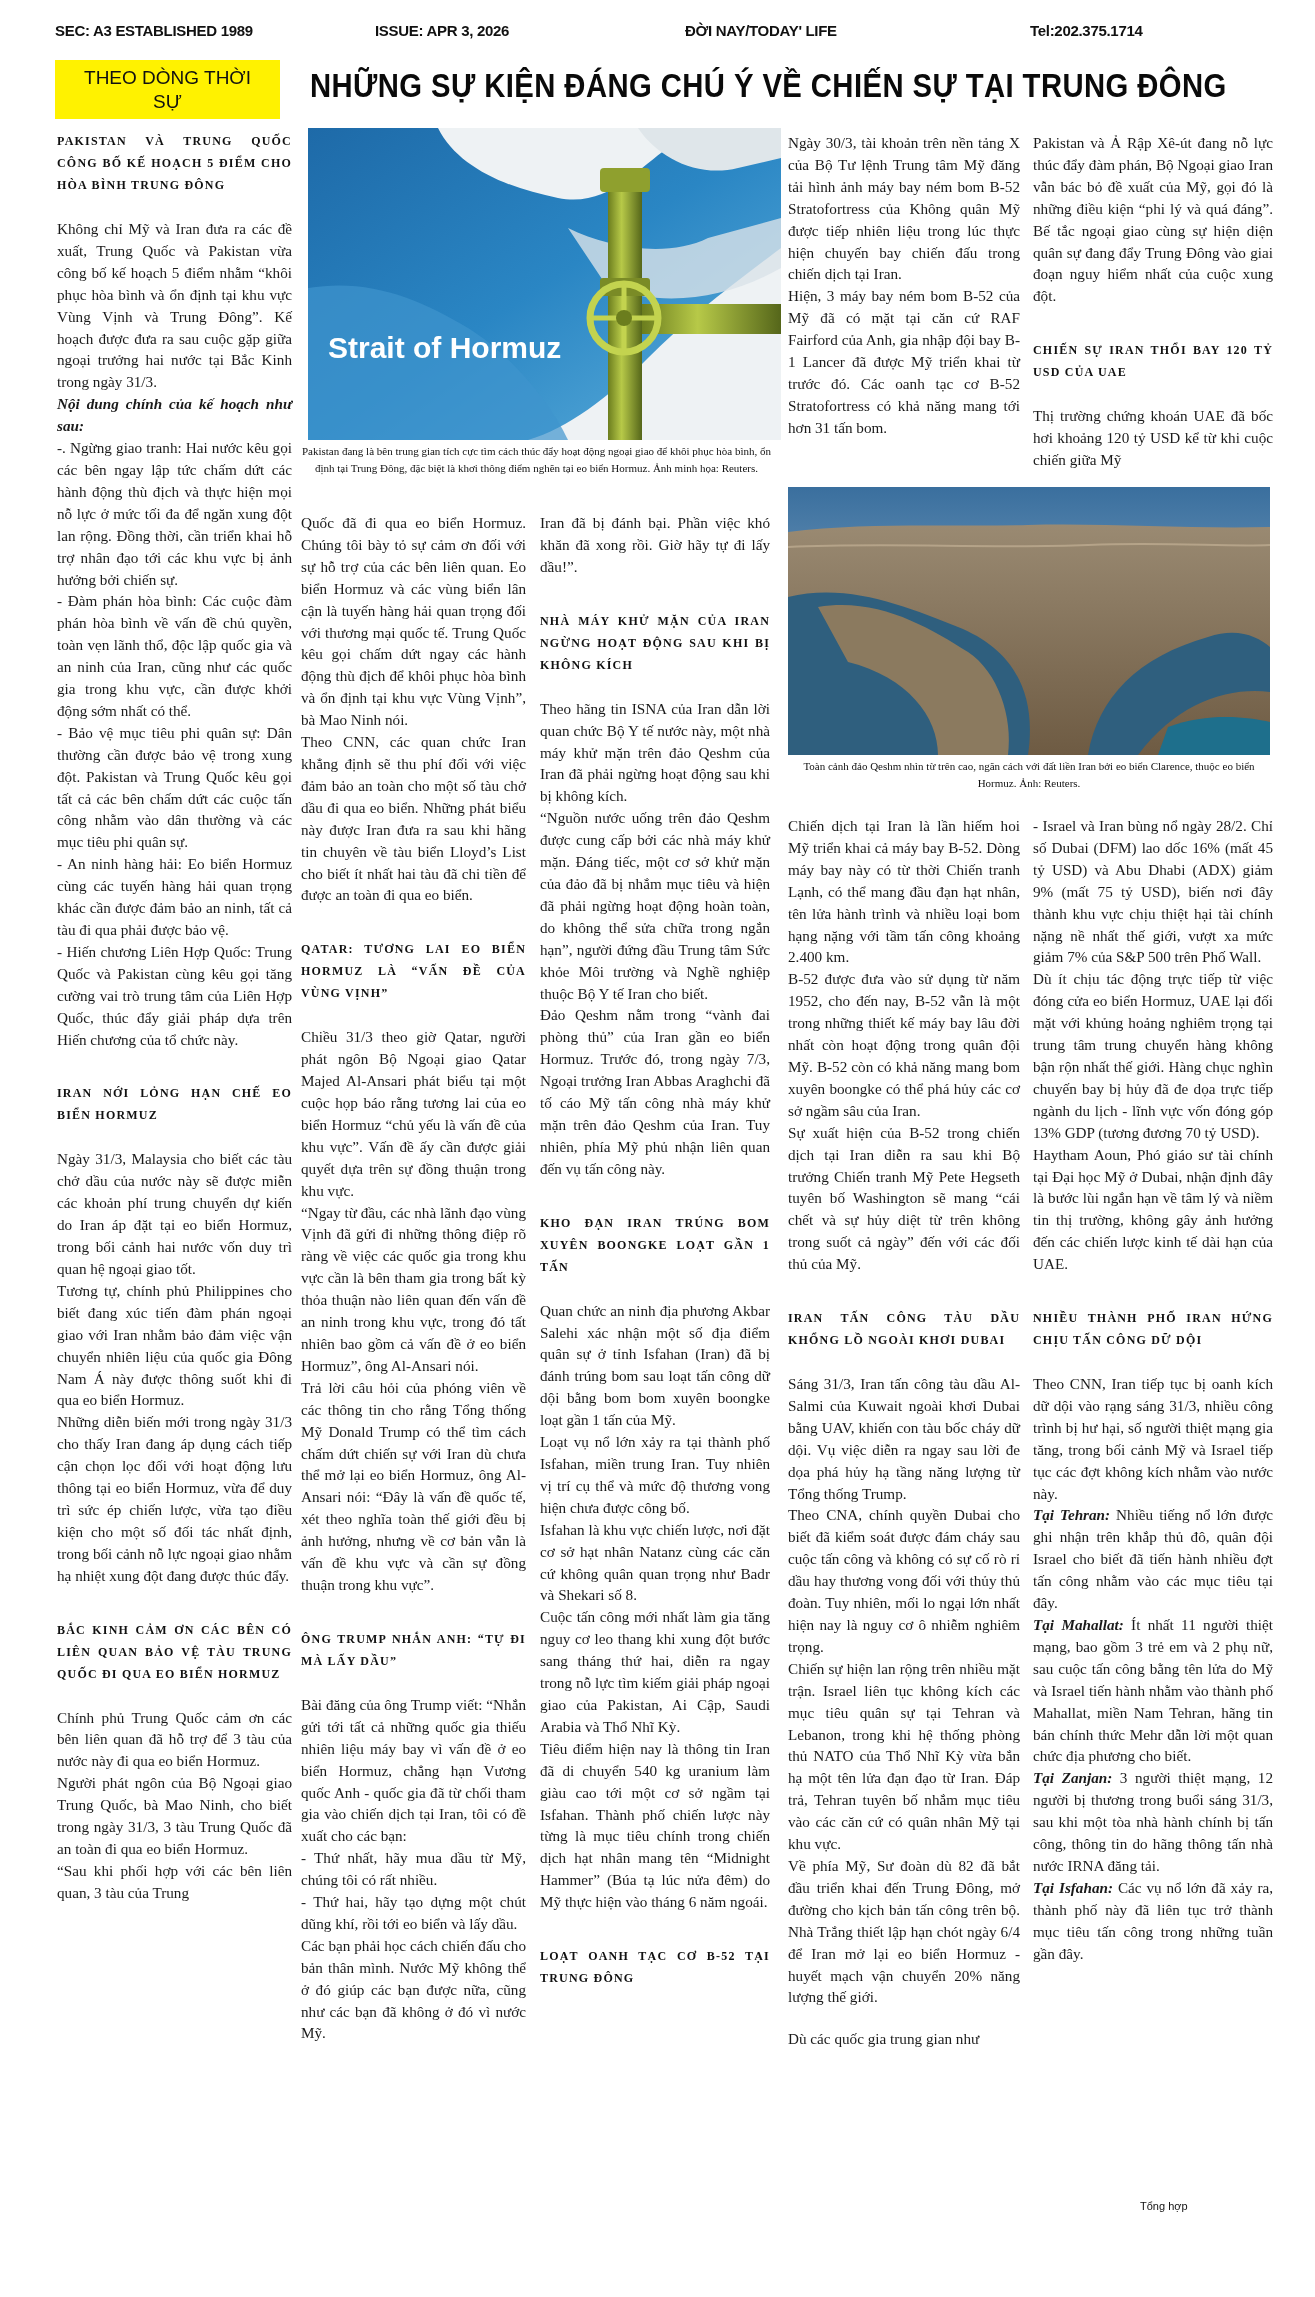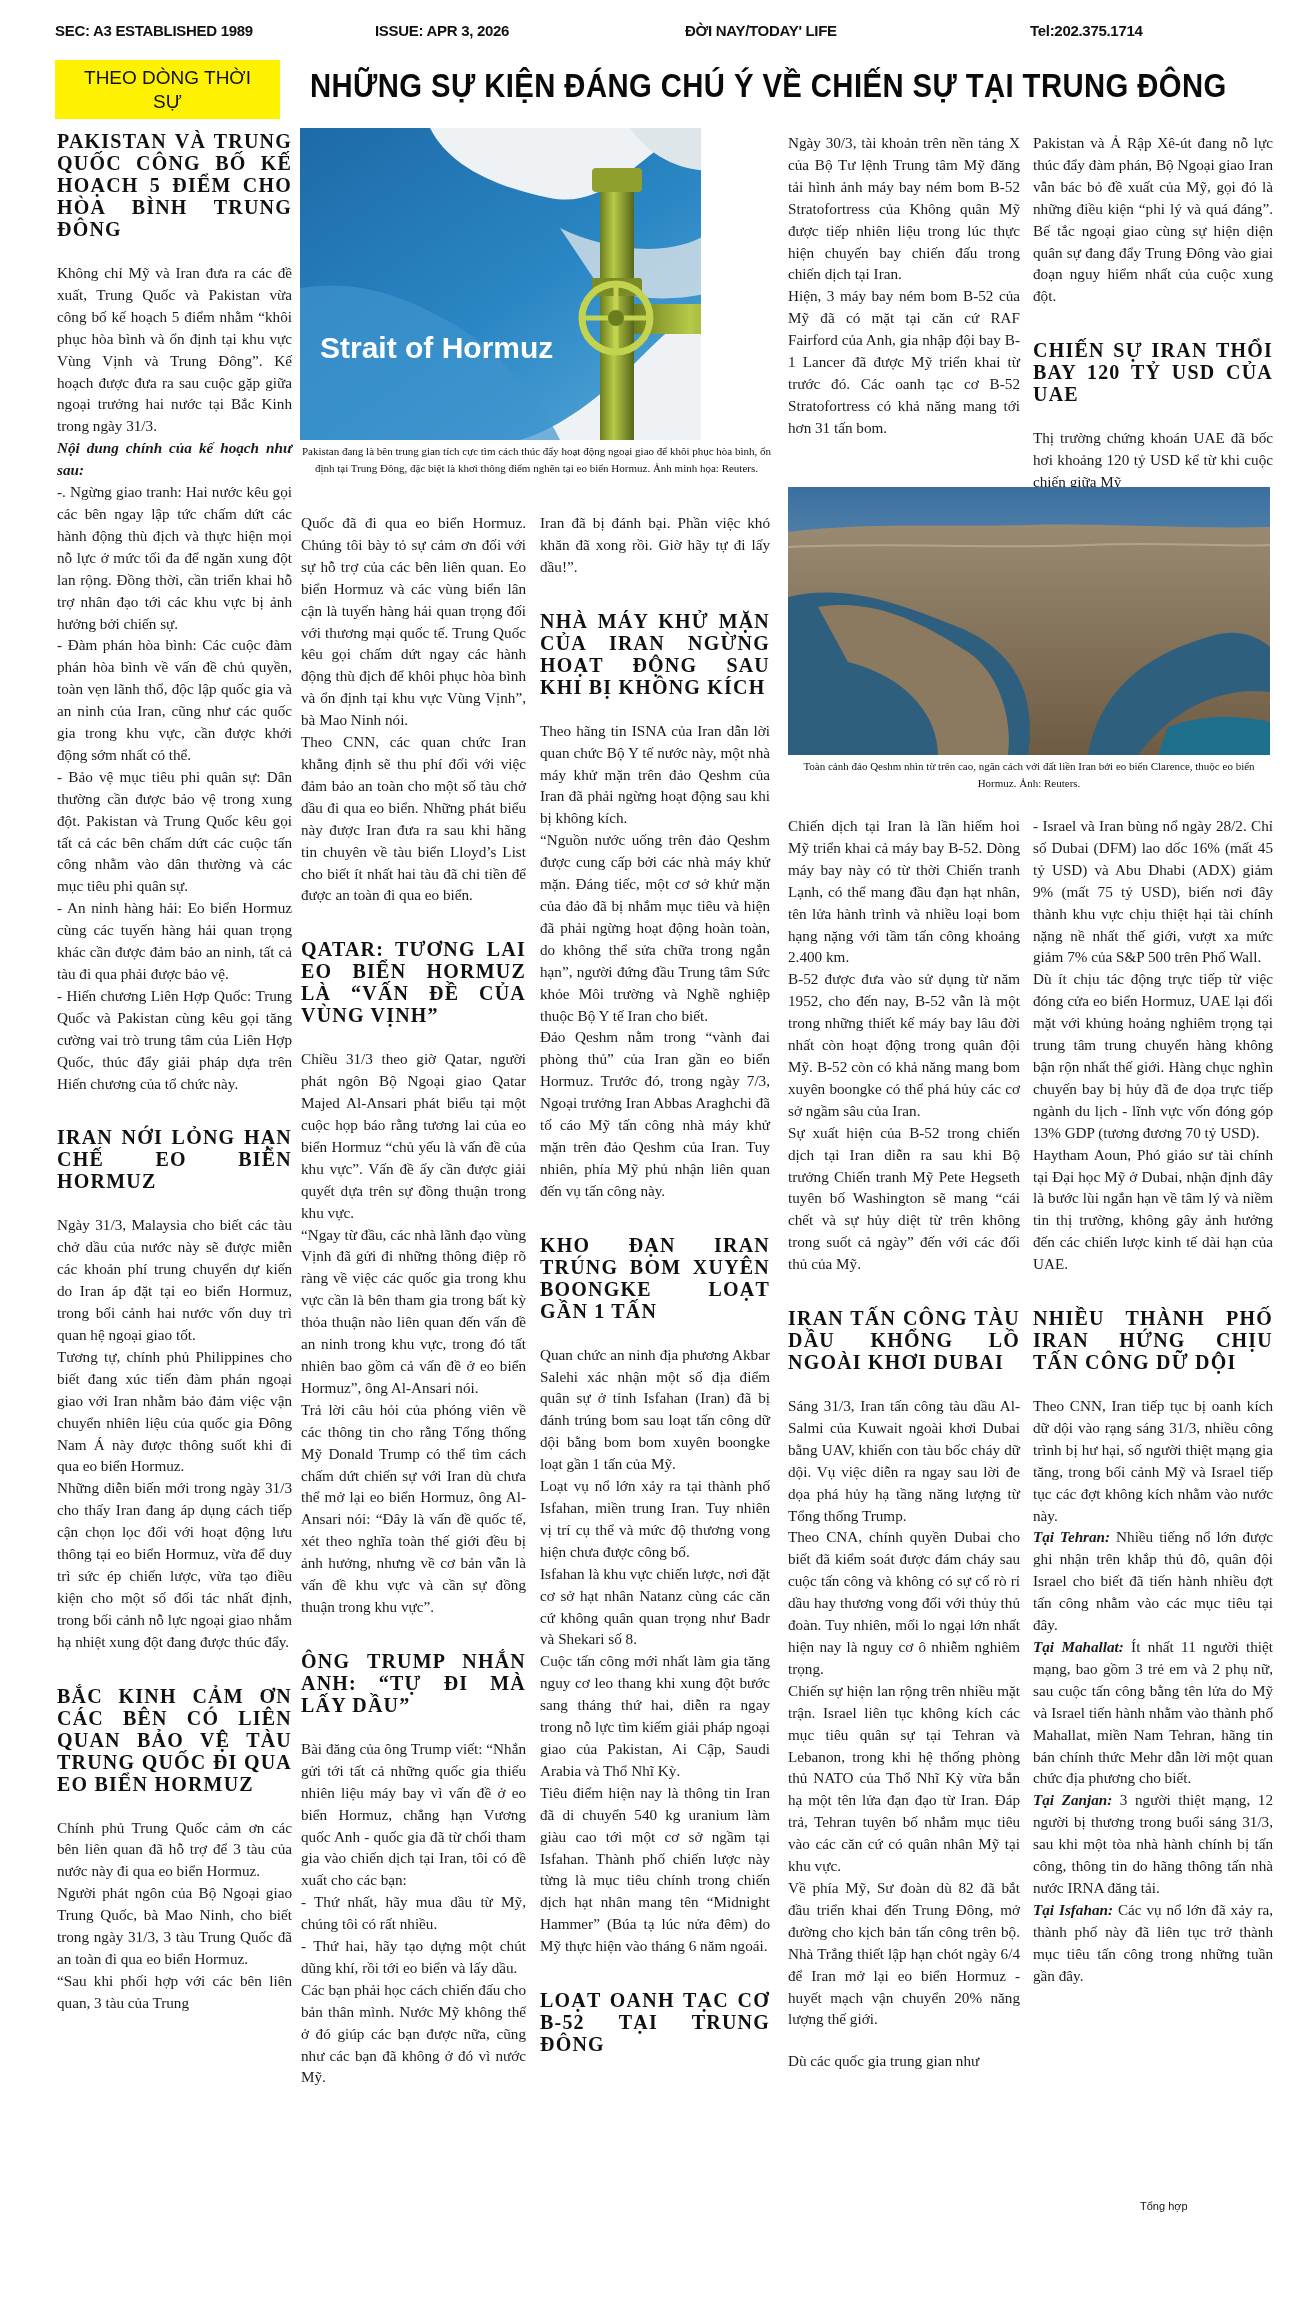--- a/index.html
+++ b/index.html
@@ -17,35 +17,35 @@
   .section-tag { position: absolute; top: 60px; left: 55px; width: 225px; height: 59px; background: #fff200;
     font-family: "Liberation Sans", sans-serif; font-size: 19px; line-height: 24px; text-align: center;
     display: flex; align-items: center; justify-content: center; color: #111; padding: 0 16px; }
 
   .main-title { position: absolute; top: 66px; left: 310px; width: 960px; height: 44px;
     font-family: "Liberation Sans", sans-serif; font-weight: 900; font-size: 34px; letter-spacing: 0.5px;
     color: #0a0a0a; transform: scaleX(0.86); transform-origin: left center; white-space: nowrap; text-transform: uppercase; }
 
   .col { position: absolute; font-size: 15.2px; line-height: 21.9px; text-align: justify; }
   .col p { margin: 0; hyphens: auto; }
-  .col h2 { font-family: "Liberation Serif", serif; font-weight: bold; font-size: 20px; line-height: 22px;
+  .col h2 { font-family: "Liberation Serif", serif; font-weight: bold; font-size: 12px; line-height: 22px;
     letter-spacing: 1.2px; text-transform: uppercase; margin: 32px 0 22px 0; text-align: justify; color: #111; }
   .col h2:first-child { margin-top: 0; }
   .col em.lead { font-weight: bold; font-style: italic; }
 
   .c1 { left: 57px; top: 130px; width: 235px; }
   .c2 { left: 301px; top: 512px; width: 225px; }
   .c3 { left: 540px; top: 512px; width: 230px; }
   .c4a { left: 788px; top: 132px; width: 232px; }
   .c4b { left: 788px; top: 815px; width: 232px; }
   .c5a { left: 1033px; top: 132px; width: 240px; }
   .c5b { left: 1033px; top: 815px; width: 240px; }
 
   .photo { position: absolute; overflow: hidden; }
-  .photo1 { left: 300px; top: 128px; width: 401px; height: 312px; }
+  .photo1 { left: 308px; top: 128px; width: 473px; height: 312px; }
   .photo2 { left: 788px; top: 487px; width: 482px; height: 268px; }
   .caption { position: absolute; font-family: Liberation Serif, serif; font-size: 11px; line-height: 17px;
     text-align: center; color: #111; }
   .cap1 { left: 300px; top: 443px; width: 473px; }
   .cap2 { left: 788px; top: 758px; width: 482px; }
 
   .credit { position: absolute; left: 1140px; top: 2200px; font-family: "Liberation Sans", sans-serif; font-size: 11px; color: #111; }
 </style>
 </head>
 <body>

